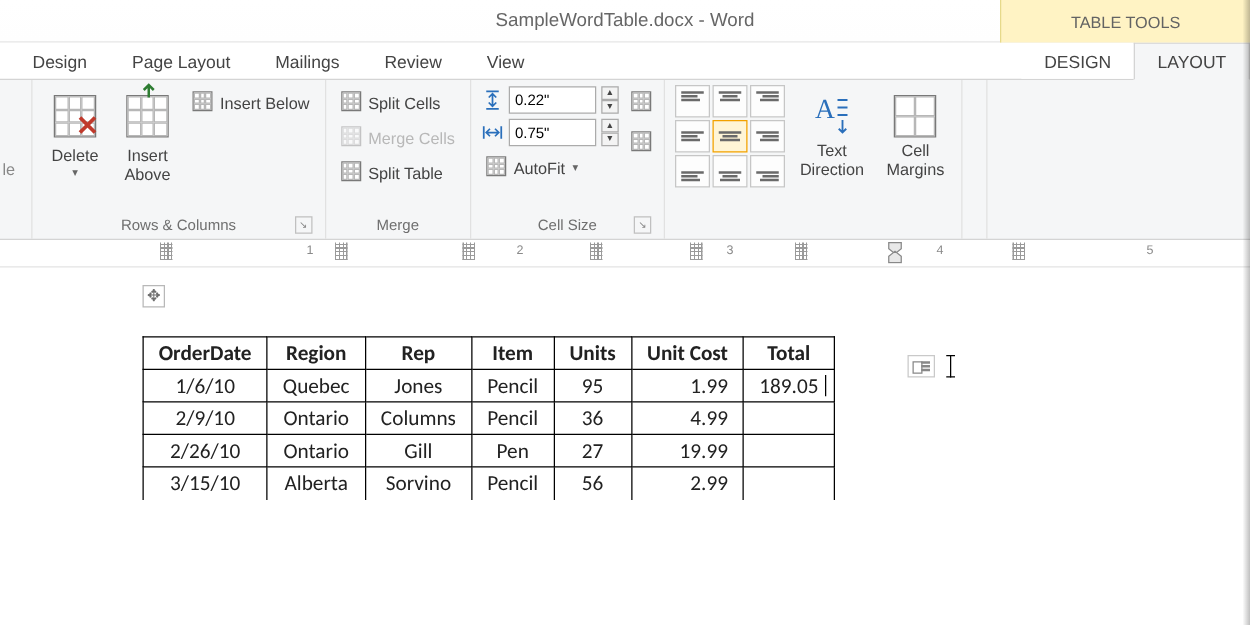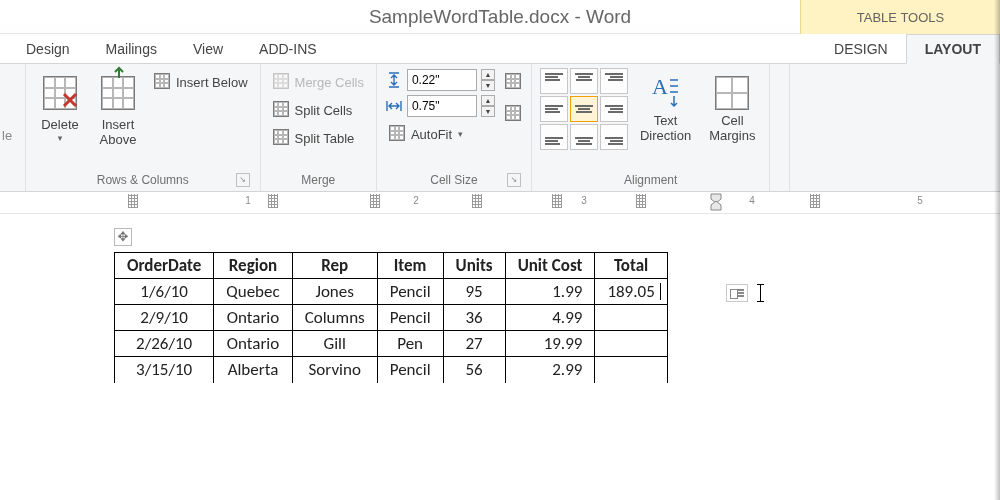--- a/index.html
+++ b/index.html
@@ -18,21 +18,21 @@
     background: linear-gradient(#fff, #fefefe);
     border-bottom: 1px solid #e6e6e6;
     display: flex;
     align-items: center;
     position: relative;
   }
   .titlebar .title {
     position: absolute;
     left: 50%;
     transform: translateX(-50%);
-    font-size: 19px;
+    font-size: 15px;
     color: #666;
     text-align: center;
   }
   .context-tab {
     position: absolute;
     right: 0;
     top: 0;
     height: 34px;
     width: 200px;
     background: #fff3c4;
@@ -59,21 +59,20 @@
   }
   .ribbon-tabs .tab.context {
     background: #fff;
     color: #444;
   }
   .ribbon-tabs .tab.active {
     background: #f5f6f7;
     border: 1px solid #d4d4d4;
     border-bottom: 1px solid #f5f6f7;
     margin-bottom: -1px;
-    font-weight: bold;
   }
   .ribbon {
     height: 128px;
     background: #f5f6f7;
     border-bottom: 1px solid #d4d4d4;
     display: flex;
     align-items: stretch;
   }
   .group {
     border-right: 1px solid #e1e1e1;
@@ -235,20 +234,21 @@
     position:absolute; left:114px; top:14px;
     width:18px; height:18px; border:1px solid #b8b8b8;
     font-size:13px; line-height:16px; text-align:center; color:#6f6f6f;
     cursor:move;
   }
   table.wt {
     border-collapse: collapse;
     font-family: Calibri, sans-serif;
     font-size: 17px;
     color: #222;
+    margin-top: 17px;
   }
   table.wt th, table.wt td {
     border: 1.5px solid #000;
     padding: 2px 12px;
     height: 26px;
     text-align: center;
     white-space: nowrap;
   }
   table.wt th { font-weight: 700; }
   table.wt td.r { text-align: right; }
@@ -286,23 +286,24 @@
 </head>
 <body>
 
 <div class="titlebar">
   <div class="title">SampleWordTable.docx - Word</div>
   <div class="context-tab">TABLE TOOLS</div>
 </div>
 
 <div class="ribbon-tabs">
   <div class="tab">Design</div>
+  <div class="tab">Page Layout</div>
   <div class="tab">Mailings</div>
+  <div class="tab">Review</div>
   <div class="tab">View</div>
-  <div class="tab">ADD-INS</div>
   <div style="flex:1"></div>
   <div class="tab context">DESIGN</div>
   <div class="tab context active">LAYOUT</div>
 </div>
 
 <div class="ribbon">
 
   <div class="group" style="padding-left:2px; min-width:26px;">
     <div class="group-body">
         <div style="font-size:13px;color:#888;margin-top:60px;">le</div>
@@ -373,51 +374,51 @@
     </div>
     <div class="group-label">
       <span>Rows &amp; Columns</span>
       <span class="dialog-launcher">↘</span>
     </div>
   </div>
 
   <div class="group">
     <div class="group-body">
       <div class="stack">
+        <div class="smallrow">
+          <span class="ico-s">
+              <span class="grid-ic sm">
+                <div></div>
+                <div></div>
+                <div></div>
+                <div></div>
+                <div></div>
+                <div></div>
+                <div></div>
+                <div></div>
+                <div></div>
+              </span>
+            </span>
+          <span>Split Cells</span>
+        </div>
         <div class="smallrow disabled">
           <span class="ico-s">
               <span class="grid-ic sm" style="opacity:.4">
                 <div></div>
                 <div></div>
                 <div></div>
                 <div></div>
                 <div></div>
                 <div></div>
                 <div></div>
                 <div></div>
                 <div></div>
               </span>
             </span>
           <span>Merge Cells</span>
-        </div>
-        <div class="smallrow">
-          <span class="ico-s">
-              <span class="grid-ic sm">
-                <div></div>
-                <div></div>
-                <div></div>
-                <div></div>
-                <div></div>
-                <div></div>
-                <div></div>
-                <div></div>
-                <div></div>
-              </span>
-            </span>
-          <span>Split Cells</span>
         </div>
         <div class="smallrow">
           <span class="ico-s">
               <span class="grid-ic sm">
                 <div></div>
                 <div></div>
                 <div></div>
                 <div></div>
                 <div></div>
                 <div></div>
@@ -596,21 +597,20 @@
               <div></div>
               <div></div>
               <div></div>
               <div></div>
             </div>
         </div>
         <span style="white-space:pre-line">Cell
 Margins</span>
       </div>
     </div>
-    <div class="group-label"><span>Alignment</span></div>
   </div>
 
   <div class="group" style="min-width:20px">
       <div class="group-body"></div>
       <div class="group-label"></div>
     </div>
 </div>
 
 <div class="ruler">
   <div class="col-marker" style="left:128px"></div>

